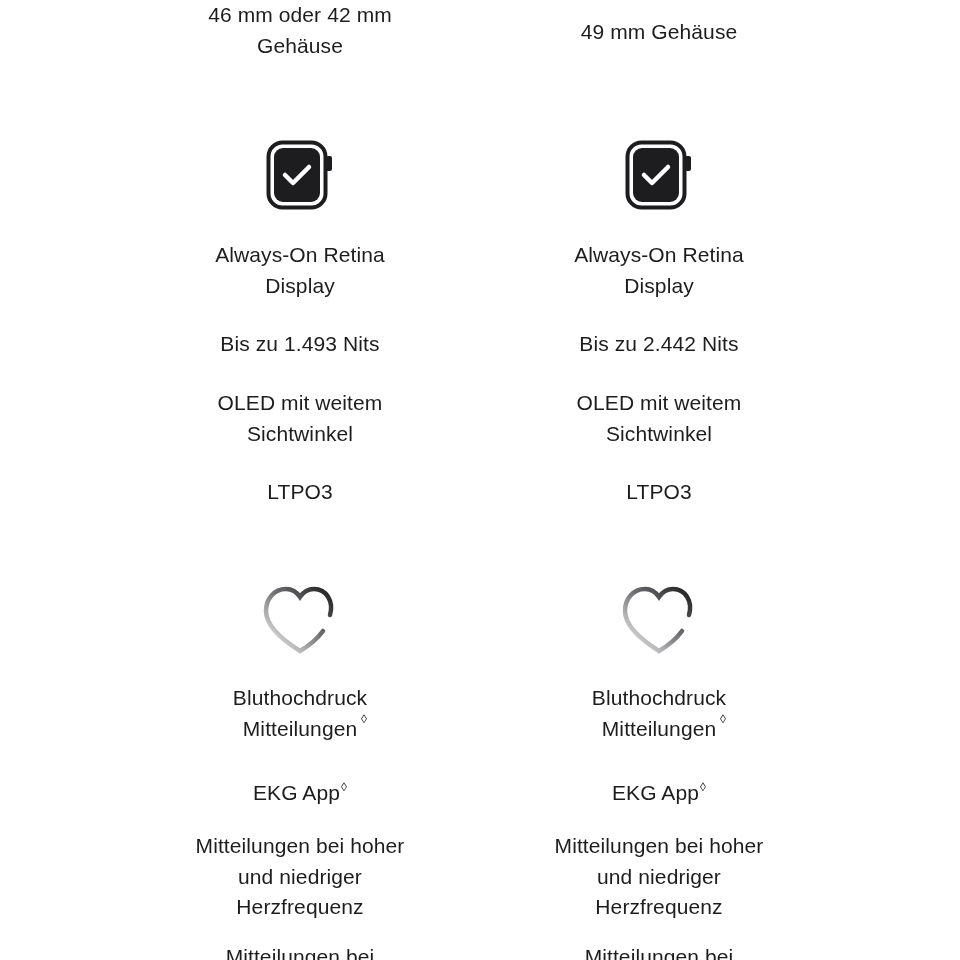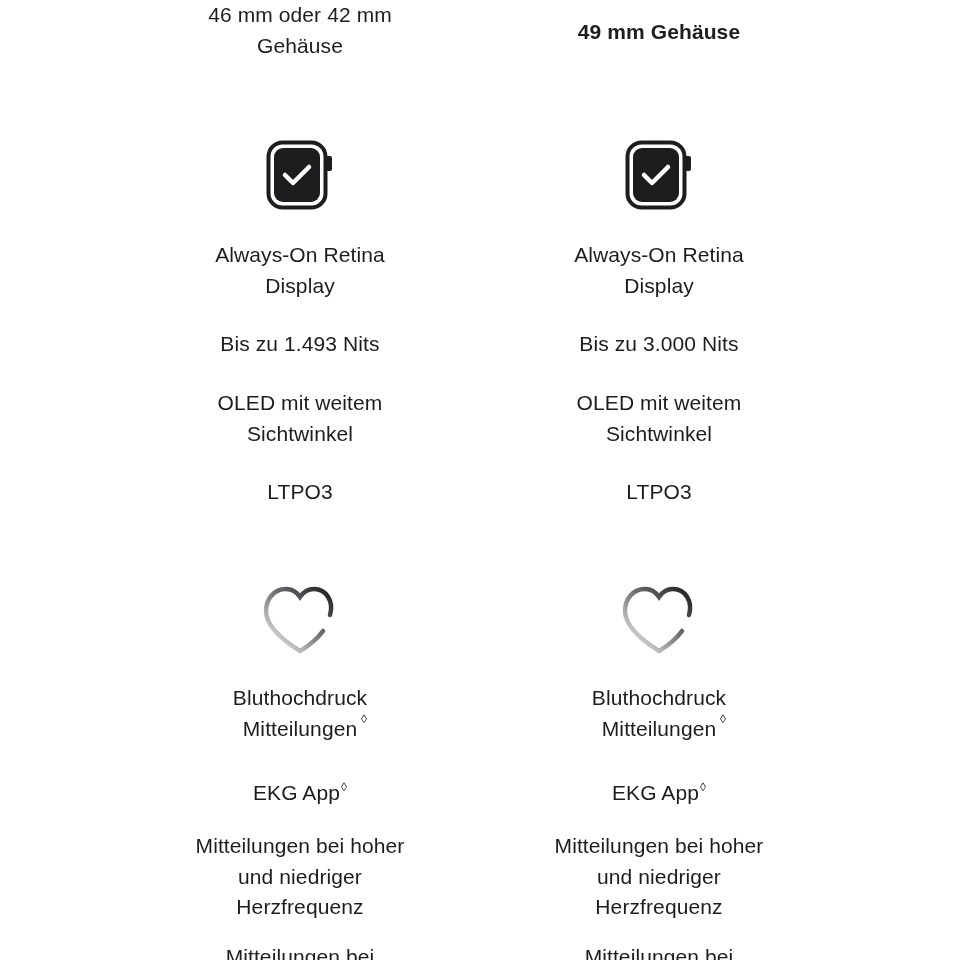--- a/index.html
+++ b/index.html
@@ -96,34 +96,34 @@
 
     <div class="txt" style="top:772px;"><span>EKG App</span><span class="sup">◊</span></div>
 
     <div class="txt" style="top:831px;">Mitteilungen bei hoher
 und niedriger
 Herzfrequenz</div>
     <div class="txt" style="top:942px;">Mitteilungen bei</div>
   </div>
 
   <div class="col col-right">
-    <div class="txt" style="top:17px;font-weight:bold;">49 mm Gehäuse</div>
+    <div class="txt" style="top:17px;">49 mm Gehäuse</div>
 
     <div class="icon" style="top:140px;">
       <svg width="68" height="70" viewBox="0 0 68 70">
         <rect x="2.5" y="2.5" width="57" height="65" rx="14" ry="14" fill="none" stroke="#1d1d1f" stroke-width="4"></rect>
         <rect x="8" y="8" width="46" height="54" rx="9" ry="9" fill="#1d1d1f"></rect>
         <rect x="60" y="16" width="6" height="15" rx="2" fill="#1d1d1f"></rect>
         <polyline points="19,35 27,43 43,27" fill="none" stroke="#ffffff" stroke-width="4.5" stroke-linecap="round" stroke-linejoin="round"></polyline>
       </svg>
     </div>
 
     <div class="txt" style="top:240px;">Always-On Retina
 Display</div>
-    <div class="txt" style="top:329px;">Bis zu 3.000 Nits</div>
+    <div class="txt" style="top:329px;">Bis zu 2.442 Nits</div>
     <div class="txt" style="top:388px;">OLED mit weitem
 Sichtwinkel</div>
     <div class="txt" style="top:477px;">LTPO3</div>
 
     <div class="icon" style="top:585px;">
       <svg width="80" height="70" viewBox="0 0 80 70">
         <defs>
           <linearGradient id="hg2" x1="1" y1="0" x2="0" y2="1">
             <stop offset="0" stop-color="#1d1d1f"></stop>
             <stop offset="0.45" stop-color="#6e6e73"></stop>

